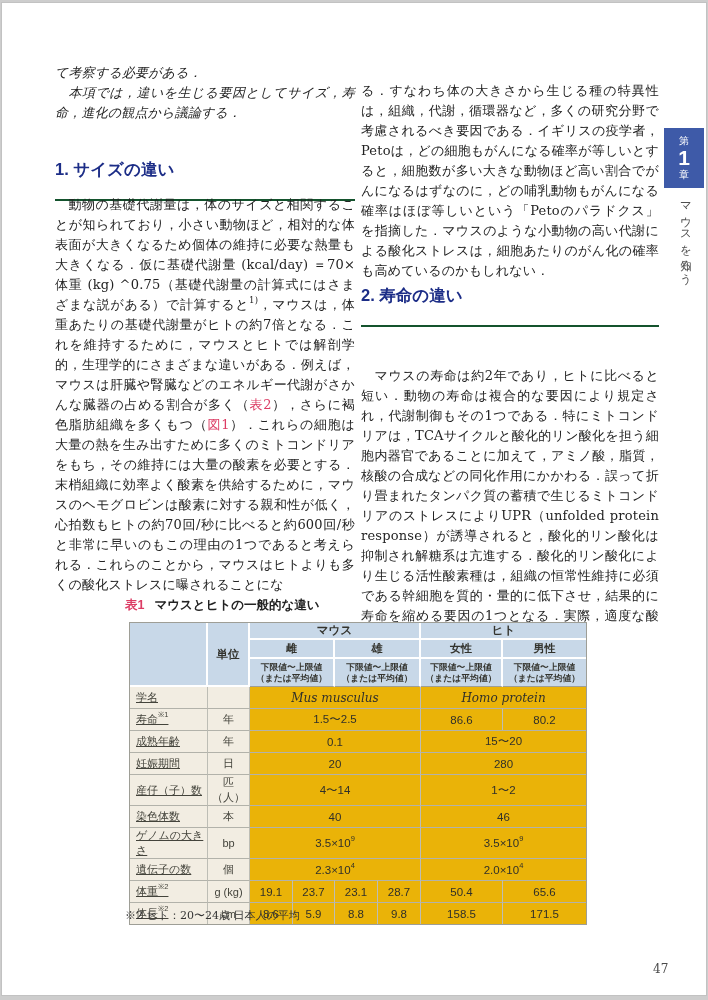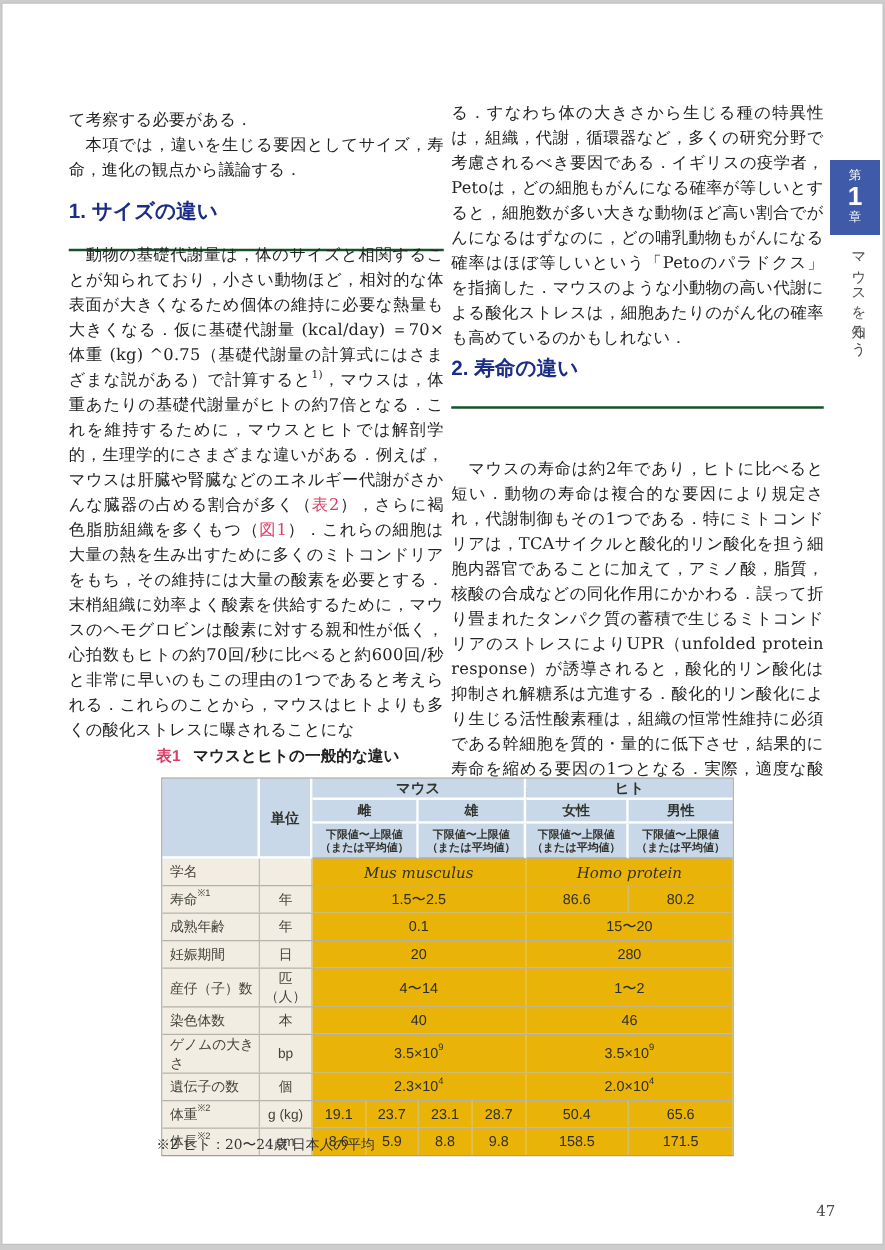--- a/index.html
+++ b/index.html
@@ -72,21 +72,21 @@
   .data-table thead tr:nth-child(3) th{height:27px;border-bottom:1px solid #9e9e96;}
   .th-range span{white-space:pre-line;font-size:8.8px;line-height:10.5px;display:block;}
   .th-corner,.th-unit{font-size:11px;}
   .data-table td{
     height:21px;background:#eab308;font-size:11.5px;
     border-right:1px solid #bdbdb5;border-top:1px solid #b2b2aa;
   }
   .data-table tbody tr:first-child td{border-top:0;}
   .data-table tbody tr td:last-child{border-right:0;}
   .data-table td.td-label{
-    background:#f2ede2;text-align:left;padding-left:6px;font-size:11px;color:#44443c;
+    background:#f2ede2;text-align:left;padding-left:6px;font-size:11px;color:#44443c;text-decoration:underline;
   }
   .data-table td.td-unit{background:#f2ede2;font-size:11px;color:#44443c;}
   .data-table td.td-species span{
     font-style:italic;font-family:"DejaVu Serif", serif;font-size:12px;
   }
   .data-table sup{font-size:7.5px;line-height:0;position:relative;top:-1px;}
   
   .footnotes{
     position:absolute;left:123px;top:905px;
     font-size:11px;line-height:15.5px;color:#333;
@@ -97,21 +97,21 @@
   }
   .page-number{
     position:absolute;left:651px;top:959px;font-size:12px;color:#4a4a4a;
   }
 </style>
 </head>
 <body>
 
 <div class="page">
 
-  <div class="textblock col-left pre" style="top:84px;">て考察する必要がある．
+  <div class="textblock col-left pre" style="top:60px;font-style:italic;">て考察する必要がある．
 　本項では，違いを生じる要因としてサイズ，寿命，進化の観点から議論する．</div>
 
   <div class="section-heading col-left" style="top:156px;width:300px;">1. サイズの違い</div>
 
   <div class="textblock col-left" style="top:192px;"><span>　動物の基礎代謝量は，体のサイズと相関することが知られており，小さい動物ほど，相対的な体表面が大きくなるため個体の維持に必要な熱量も大きくなる．仮に基礎代謝量 (kcal/day) ＝70×体重 (kg) ^0.75（基礎代謝量の計算式にはさまざまな説がある）で計算すると</span><sup>1)</sup><span>，マウスは，体重あたりの基礎代謝量がヒトの約7倍となる．これを維持するために，マウスとヒトでは解剖学的，生理学的にさまざまな違いがある．例えば，マウスは肝臓や腎臓などのエネルギー代謝がさかんな臓器の占める割合が多く（</span><span class="run-red">表2</span><span>），さらに褐色脂肪組織を多くもつ（</span><span class="run-red">図1</span><span>）．これらの細胞は大量の熱を生み出すために多くのミトコンドリアをもち，その維持には大量の酸素を必要とする．末梢組織に効率よく酸素を供給するために，マウスのヘモグロビンは酸素に対する親和性が低く，心拍数もヒトの約70回/秒に比べると約600回/秒と非常に早いのもこの理由の1つであると考えられる．これらのことから，マウスはヒトよりも多くの酸化ストレスに曝されることにな</span></div>
 
   <div class="textblock col-right" style="top:78px;"><span>る．すなわち体の大きさから生じる種の特異性は，組織，代謝，循環器など，多くの研究分野で考慮されるべき要因である．イギリスの疫学者，Petoは，どの細胞もがんになる確率が等しいとすると，細胞数が多い大きな動物ほど高い割合でがんになるはずなのに，どの哺乳動物もがんになる確率はほぼ等しいという「Petoのパラドクス」を指摘した．マウスのような小動物の高い代謝による酸化ストレスは，細胞あたりのがん化の確率も高めているのかもしれない．</span></div>
 
   <div class="section-heading col-right" style="top:282px;width:298px;">2. 寿命の違い</div>
 

